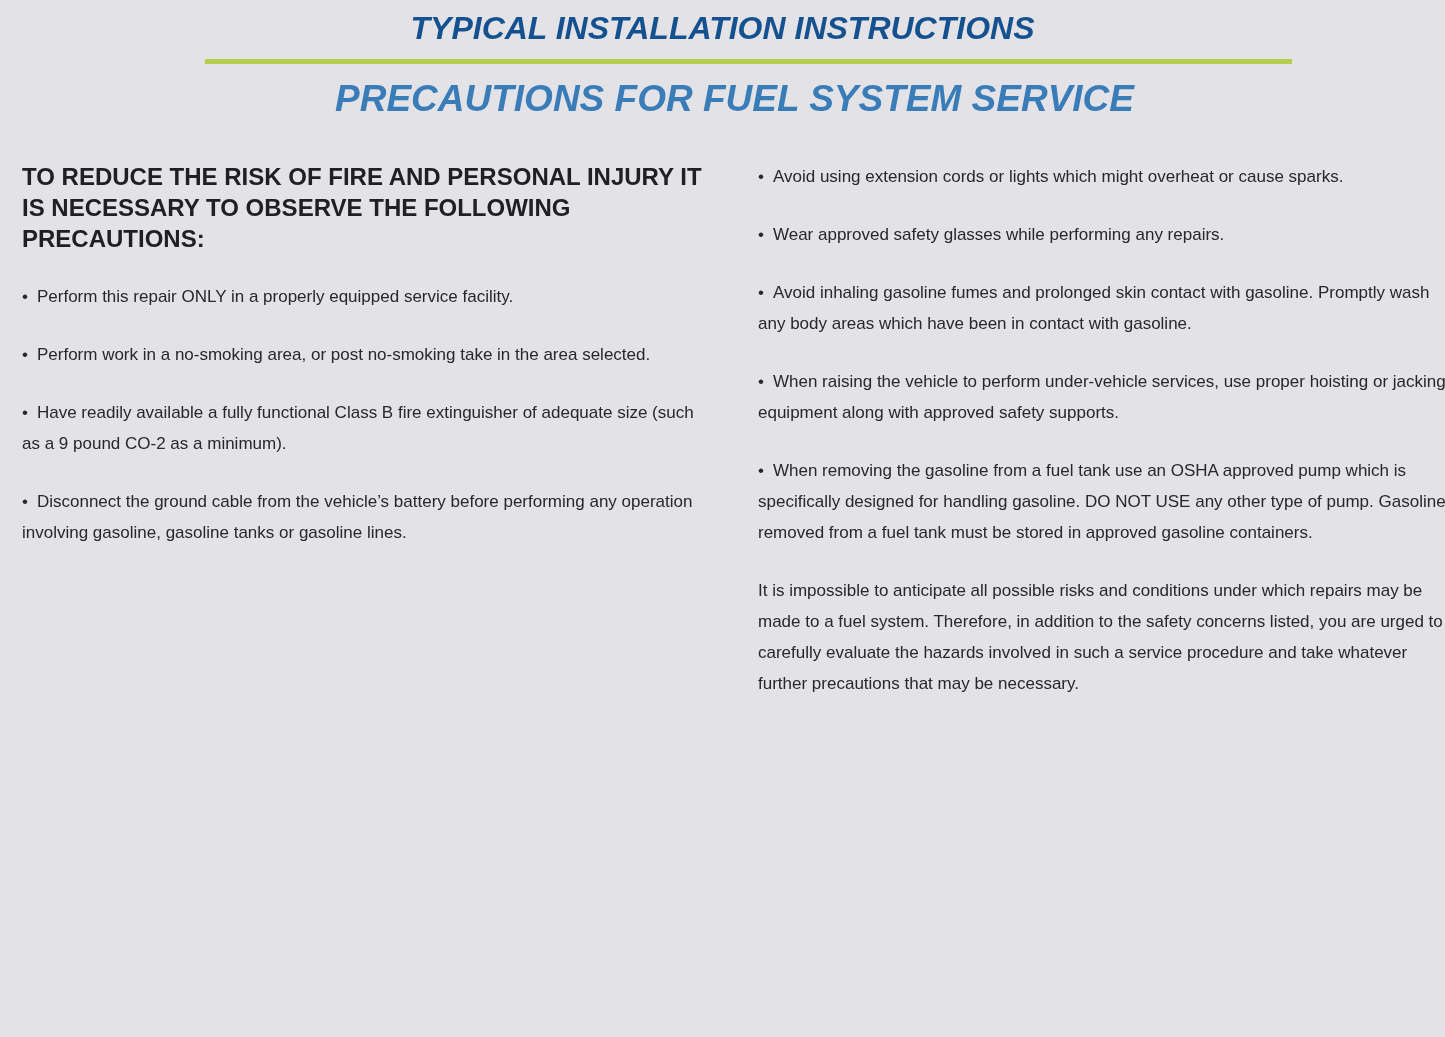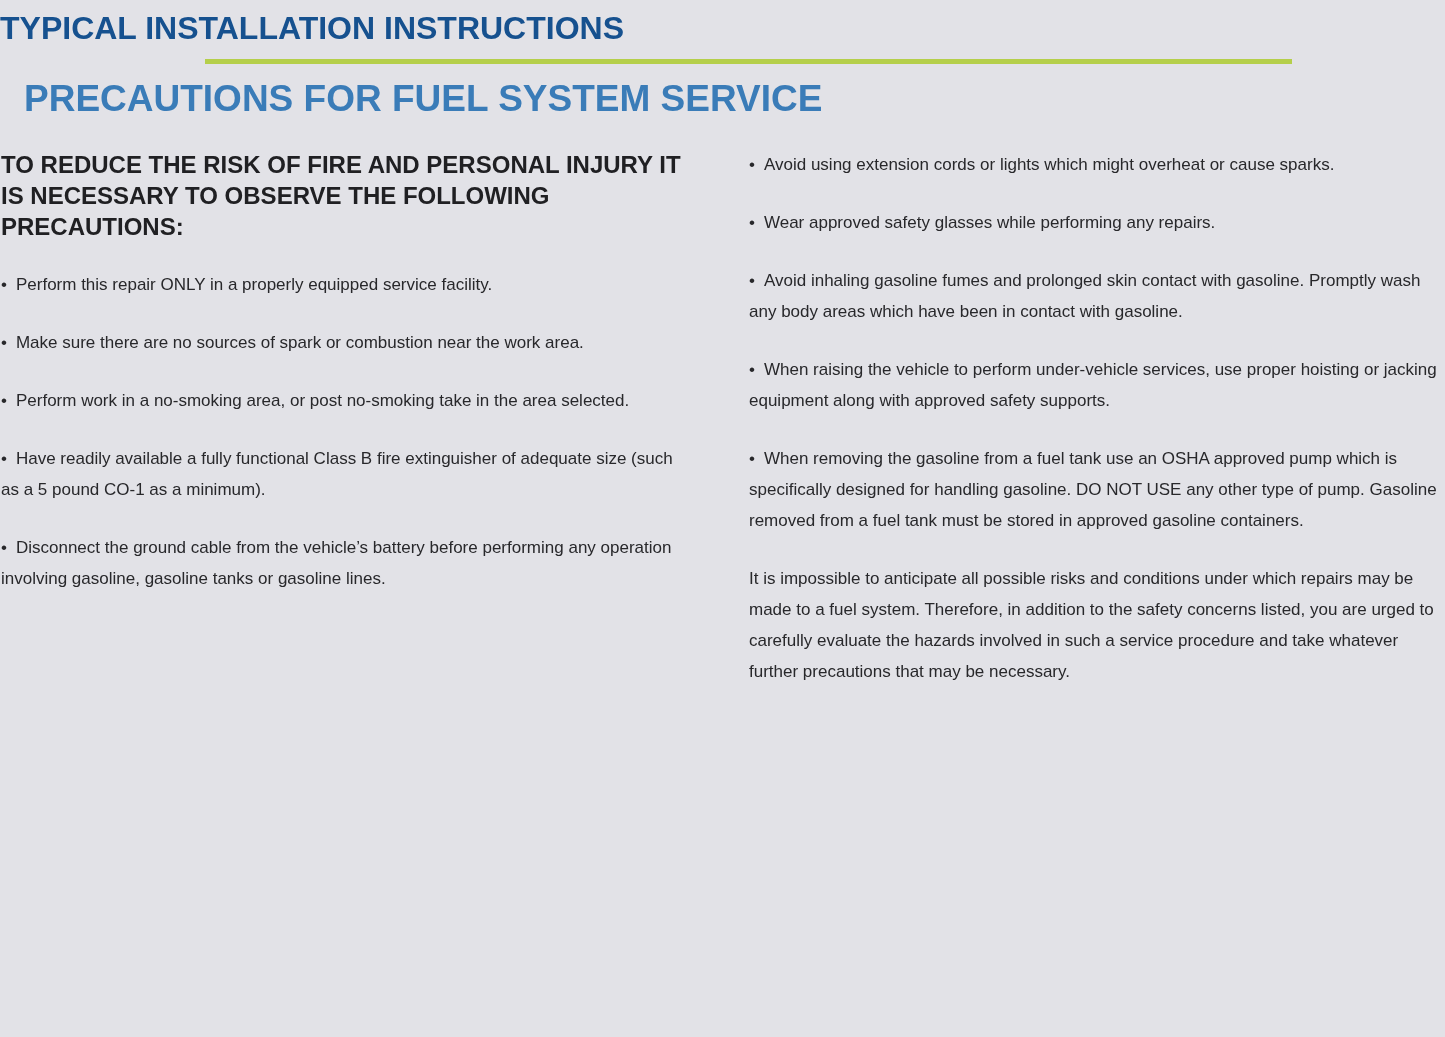--- a/index.html
+++ b/index.html
@@ -4,47 +4,47 @@
 <style>
   html, body { margin: 0; padding: 0; }
   body {
     width: 1445px;
     height: 1037px;
     background: var(--background, #e2e2e7);
     font-family: "Liberation Sans", sans-serif;
     color: var(--body_text, #28282b);
     overflow: hidden;
   }
-  .header { text-align: left; }
+  .header { text-align: center; font-style: italic; }
   .title {
     margin: 4px 0 0;
     font-size: 32px;
     line-height: 48px;
     font-weight: 700;
     color: var(--title_blue, #16518f);
   }
   .title span { display: block; }
   .divider {
     height: 5px;
     width: 1087px;
     margin: 7px 0 0 205px;
     background: var(--divider_green, #b5cf4b);
   }
   .section-title {
-    margin: 15px 0 4px;
+    margin: 15px 0 16px;
     font-size: 37px;
     line-height: 40px;
     font-weight: 700;
     color: var(--section_blue, #3a7cb8);
     padding-left: 24px;
   }
   .columns {
     display: flex;
-    padding: 26px 5px 0 1px;
-    gap: 56px;
+    padding: 26px 5px 0 22px;
+    gap: 44px;
   }
   .col { width: 692px; flex: 0 0 auto; }
   .col p {
     margin: 0 0 27px;
     font-size: 17px;
     line-height: 31px;
   }
   .intro {
     font-weight: 700;
     font-size: 24px !important;
@@ -63,23 +63,22 @@
     <div class="divider"></div>
     <h2 class="section-title">PRECAUTIONS FOR FUEL SYSTEM SERVICE</h2>
   </header>
 
   <main class="columns">
     <section class="col left">
       <p class="intro">TO REDUCE THE RISK OF FIRE AND PERSONAL INJURY IT IS NECESSARY TO OBSERVE THE FOLLOWING PRECAUTIONS:</p>
       <div class="bullets">
 
       <p class="bullet"><span class="glyph">•</span><span>Perform this repair ONLY in a properly equipped service facility.</span></p>
-          <p class="bullet"><span class="glyph">•</span><span>Make sure there are no sources of spark or combustion near the work area.</span></p>
           <p class="bullet"><span class="glyph">•</span><span>Perform work in a no-smoking area, or post no-smoking take in the area selected.</span></p>
-          <p class="bullet"><span class="glyph">•</span><span>Have readily available a fully functional Class B fire extinguisher of adequate size (such as a 5 pound CO-1 as a minimum).</span></p>
+          <p class="bullet"><span class="glyph">•</span><span>Have readily available a fully functional Class B fire extinguisher of adequate size (such as a 9 pound CO-2 as a minimum).</span></p>
           <p class="bullet"><span class="glyph">•</span><span>Disconnect the ground cable from the vehicle’s battery before performing any operation involving gasoline, gasoline tanks or gasoline lines.</span></p>
         </div>
     </section>
 
     <section class="col right">
       <div class="bullets">
 
       <p class="bullet"><span class="glyph">•</span><span>Avoid using extension cords or lights which might overheat or cause sparks.</span></p>
           <p class="bullet"><span class="glyph">•</span><span>Wear approved safety glasses while performing any repairs.</span></p>
           <p class="bullet"><span class="glyph">•</span><span>Avoid inhaling gasoline fumes and prolonged skin contact with gasoline. Promptly wash any body areas which have been in contact with gasoline.</span></p>

